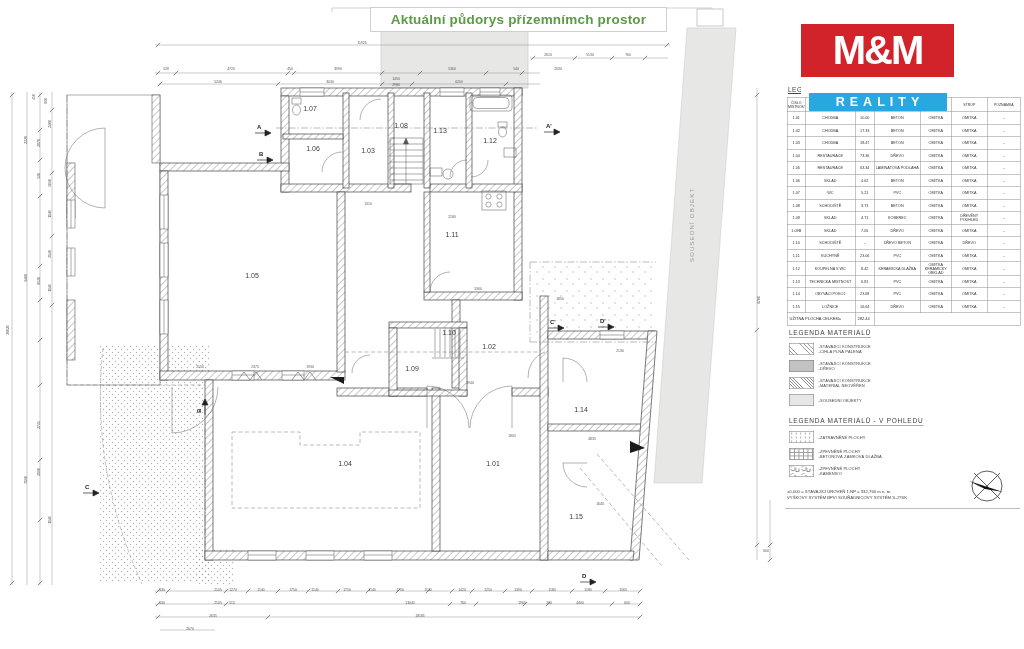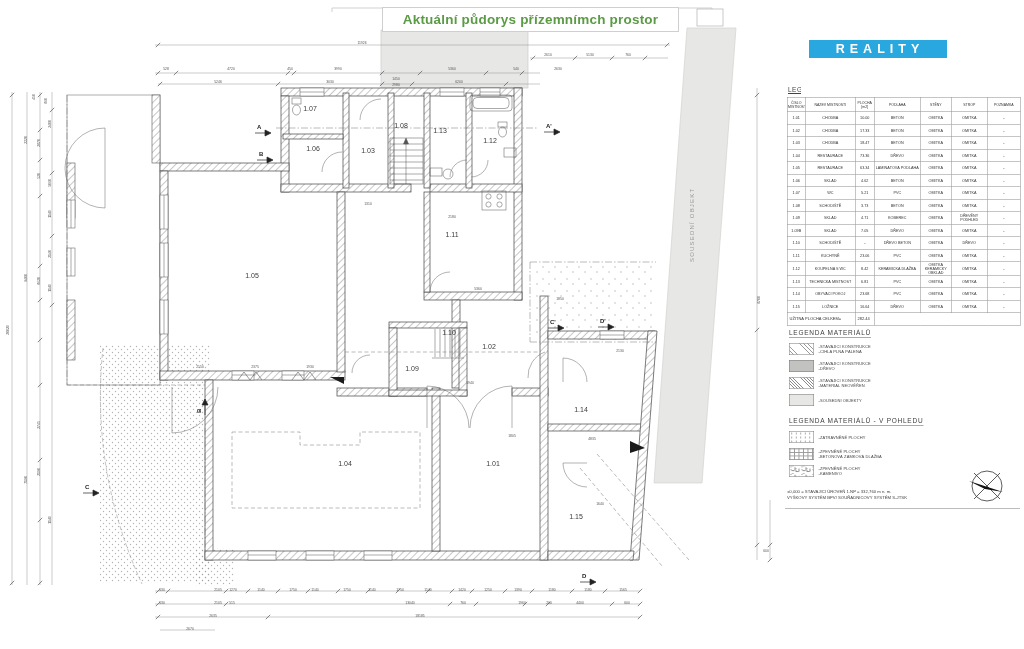--- a/index.html
+++ b/index.html
@@ -5,21 +5,21 @@
   html,body{margin:0;padding:0;background:#fff;}
   .sheet{position:relative;width:1024px;height:649px;background:#fff;overflow:hidden;
          font-family:"Liberation Sans",sans-serif;color:#333;}
   svg text{font-family:"Liberation Sans",sans-serif;}
   .room-label{font-size:7px;fill:#3a3a3a;}
   .dim-text{font-size:3.4px;fill:#555;text-anchor:middle;}
   .marker-label{font-size:6px;font-weight:bold;fill:#222;}
   .side-label{font-size:6px;fill:#9a9a9a;letter-spacing:1.2px;}
 
   .titlebox{position:absolute;left:370px;top:7px;width:295px;height:23px;background:#fff;
-            border:0.5px solid #cfcfcf;display:flex;align-items:center;justify-content:center;margin-left:12px;}
+            border:0.5px solid #cfcfcf;display:flex;align-items:center;justify-content:center;}
   .titlebox span{color:#5b9b45;font-weight:bold;font-size:13.5px;letter-spacing:0.2px;}
 
   .legend-rooms-heading{position:absolute;left:788px;top:86px;font-size:6.5px;letter-spacing:0.5px;
             color:#444;text-decoration:underline;z-index:1;}
   .logo{position:absolute;left:801px;top:24px;width:153px;height:72px;z-index:2;background:#fff;}
   .logo-red{width:153px;height:53px;background:#d2232a;display:flex;align-items:center;justify-content:center;}
   .logo-red span{color:#fff;font-weight:900;font-size:40px;letter-spacing:-2px;}
   .logo-blue{width:138px;height:18px;margin:16px auto;background:#29a8e0;display:flex;align-items:center;justify-content:center;}
   .logo-blue span{color:#fff;font-weight:bold;font-size:12.5px;letter-spacing:5px;padding-left:5px;}
 
@@ -485,20 +485,23 @@
 
 <div class="titlebox">
   <span>Aktuální půdorys přízemnímch prostor</span>
 </div>
 
 
 <div class="legend-rooms-heading">LEGENDA MÍSTNOSTÍ</div>
 
 
 <div class="logo">
+  <div class="logo-red">
+    <span>M&amp;M</span>
+  </div>
   <div class="logo-blue">
     <span>REALITY</span>
   </div>
 </div>
 
 
 <div class="shrink" id="roomtable">
   <table>
     <colgroup>
       <col style="width:36px">

